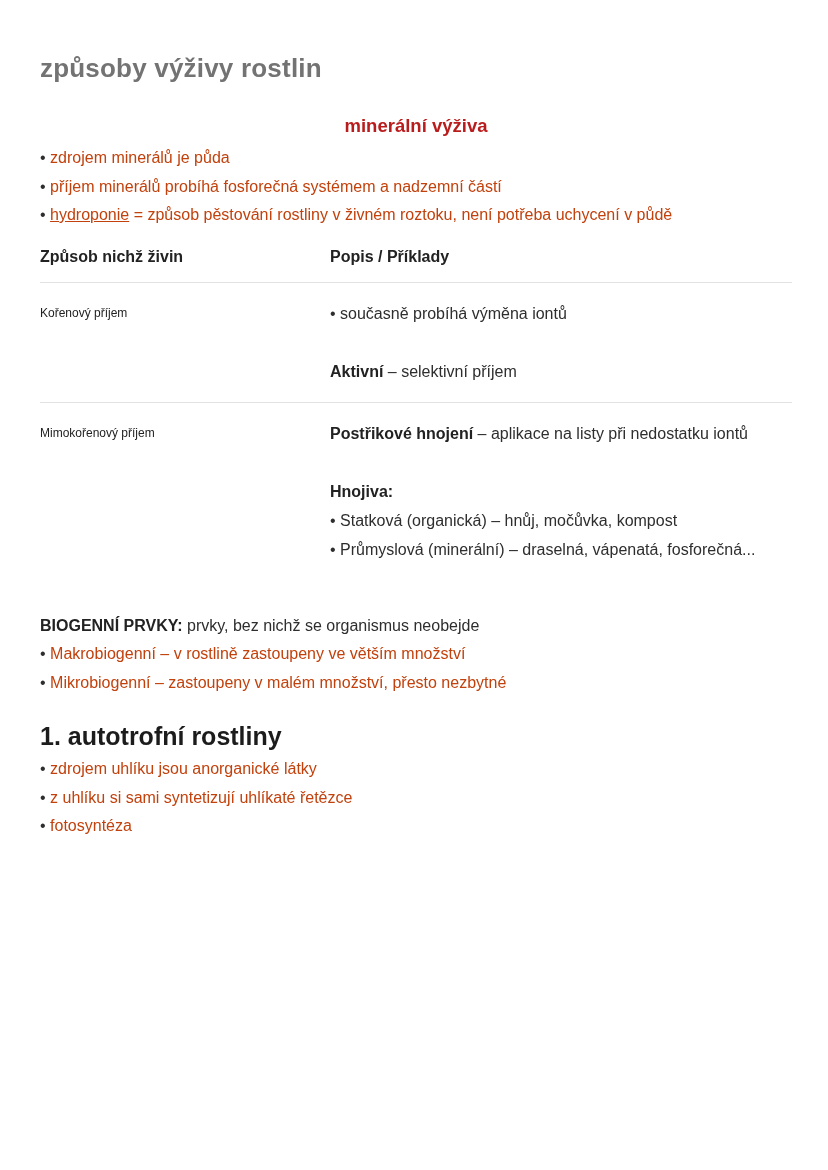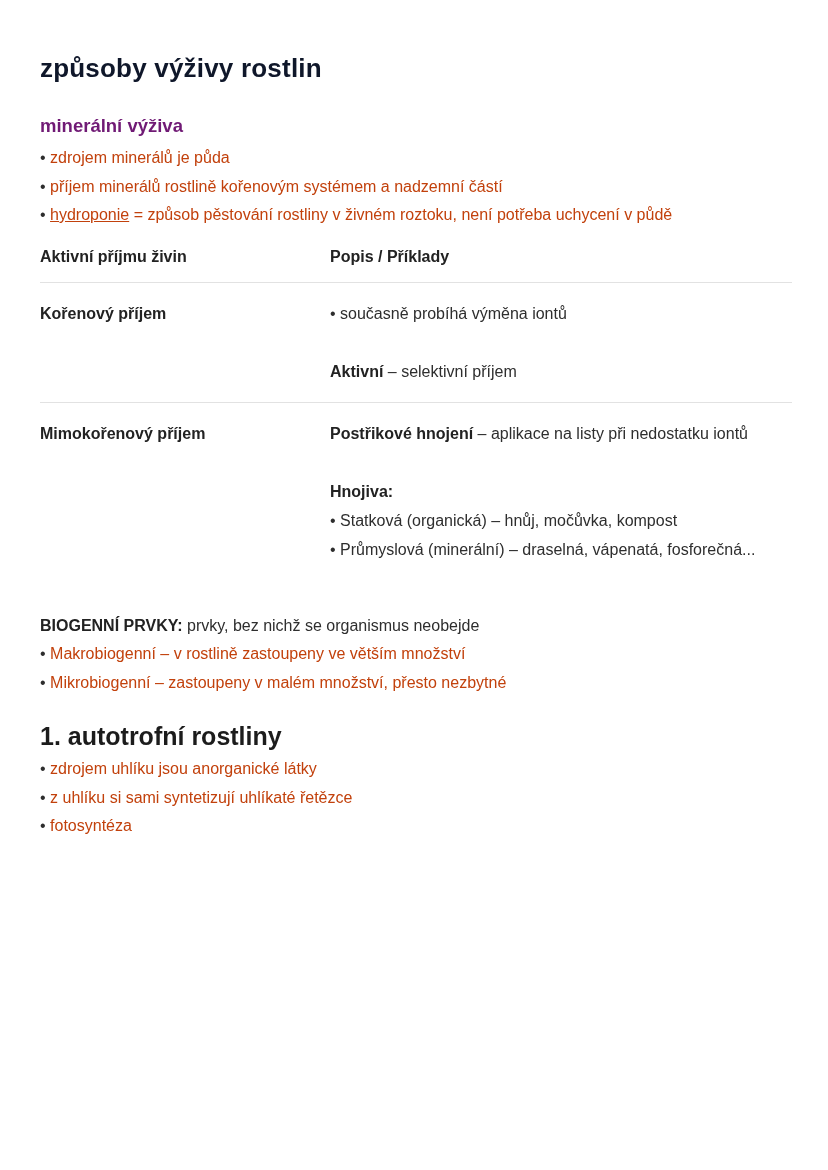--- a/index.html
+++ b/index.html
@@ -19,29 +19,30 @@
     width: 828px;
     height: 1170px;
     padding: 0 36px 0 40px;
     background: #ffffff;
   }
   .doc-title {
     margin: 52px 0 0 0;
     font-size: 26px;
     line-height: 32px;
     font-weight: 700;
-    color: #0f172a;
+    color: #737373;
     letter-spacing: 0.2px;
   }
   .sec-heading {
     margin: 30px 0 0 0;
     font-size: 18.5px;
     line-height: 24px;
     font-weight: 700;
-    color: #701a75;
+    color: #b91c1c;
+    text-align: center;
   }
   .bullets {
     list-style: none;
     margin: 6px 0 0 0;
     padding: 0;
   }
   .bullets li {
     font-size: 16px;
     line-height: 28.5px;
     color: #c2410c;
@@ -70,23 +71,23 @@
   .t-divider {
     border: 0;
     border-top: 1px solid #e2e2e2;
     margin: 14px 0 0 0;
   }
   .t-row {
     display: flex;
     padding-top: 16px;
   }
   .t-row-label {
-    font-size: 16px;
+    font-size: 12px;
     line-height: 29px;
-    font-weight: 700;
+    font-weight: 400;
     color: #222;
   }
   .t-line {
     font-size: 16px;
     line-height: 29px;
   }
   .t-line.bullet::before {
     content: "\2022\00a0";
   }
   .t-spacer { height: 29px; }
@@ -111,28 +112,28 @@
 <body>
 
 <div class="page">
 
   <h1 class="doc-title">způsoby výživy rostlin</h1>
 
   <h2 class="sec-heading">minerální výživa</h2>
 
   <ul class="bullets">
     <li>zdrojem minerálů je půda</li>
-    <li>příjem minerálů rostlině kořenovým systémem a nadzemní částí</li>
+    <li>příjem minerálů probíhá fosforečná systémem a nadzemní částí</li>
     <li><span class="underlined">hydroponie</span><span> = způsob pěstování rostliny v živném roztoku, není potřeba uchycení v půdě</span></li>
   </ul>
 
   <div class="nutrient-table">
 
     <div class="t-head">
-      <div class="t-col1">Aktivní příjmu živin</div>
+      <div class="t-col1">Způsob nichž živin</div>
       <div class="t-col2">Popis / Příklady</div>
     </div>
 
     <hr class="t-divider">
 
     <div class="t-row">
       <div class="t-col1">
         <div class="t-row-label">Kořenový příjem</div>
       </div>
       <div class="t-col2">

